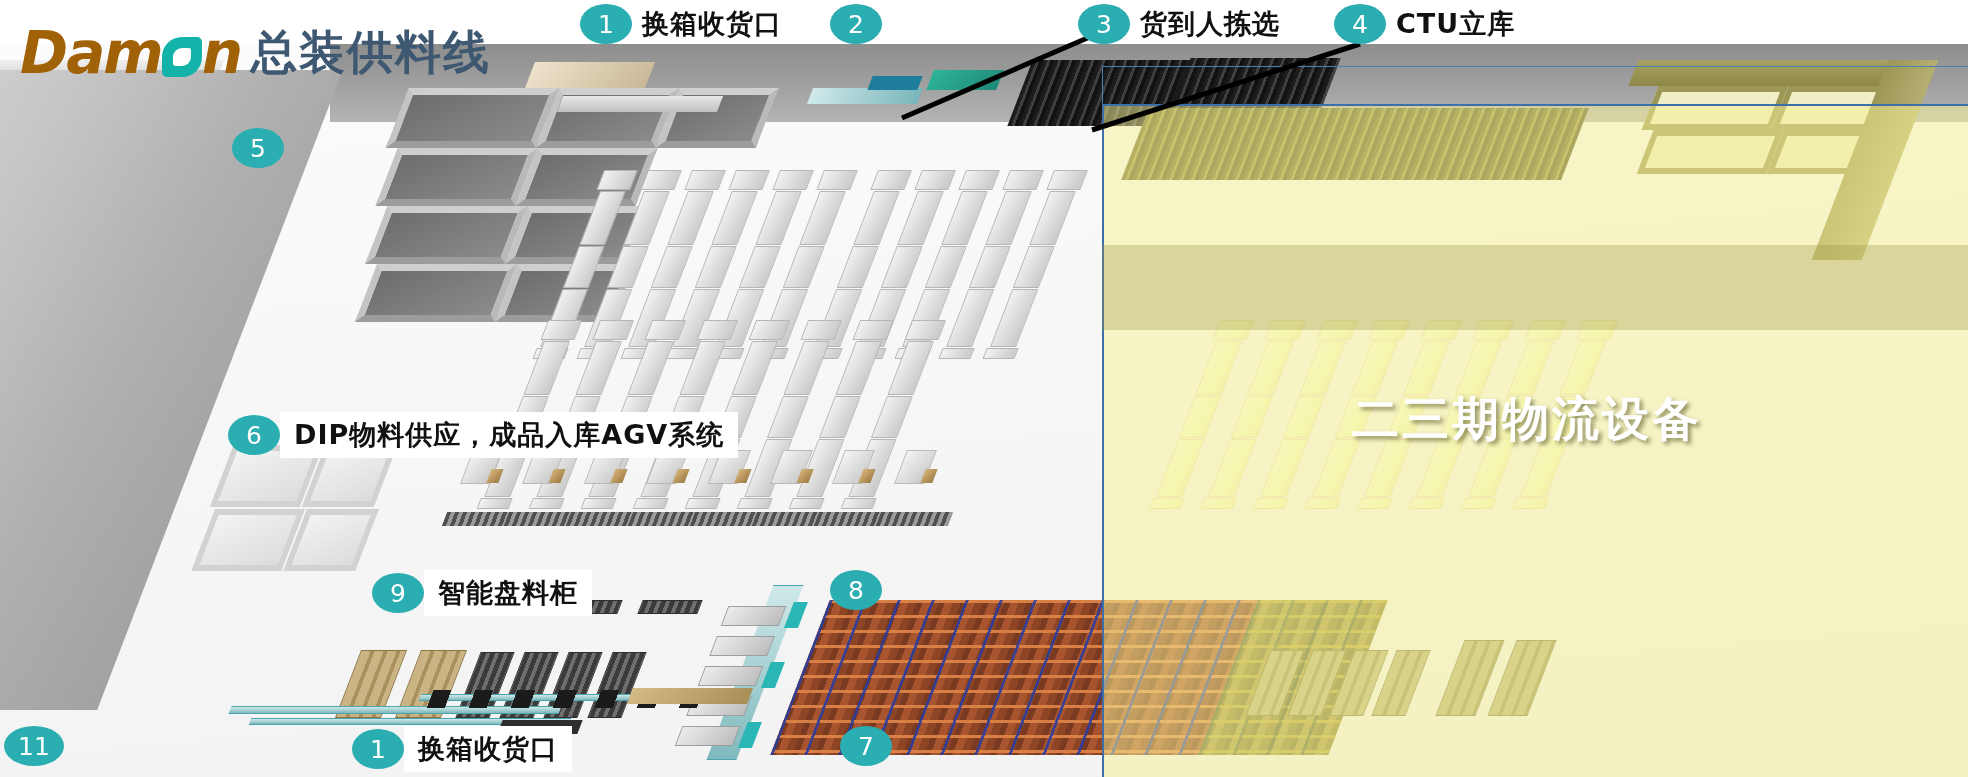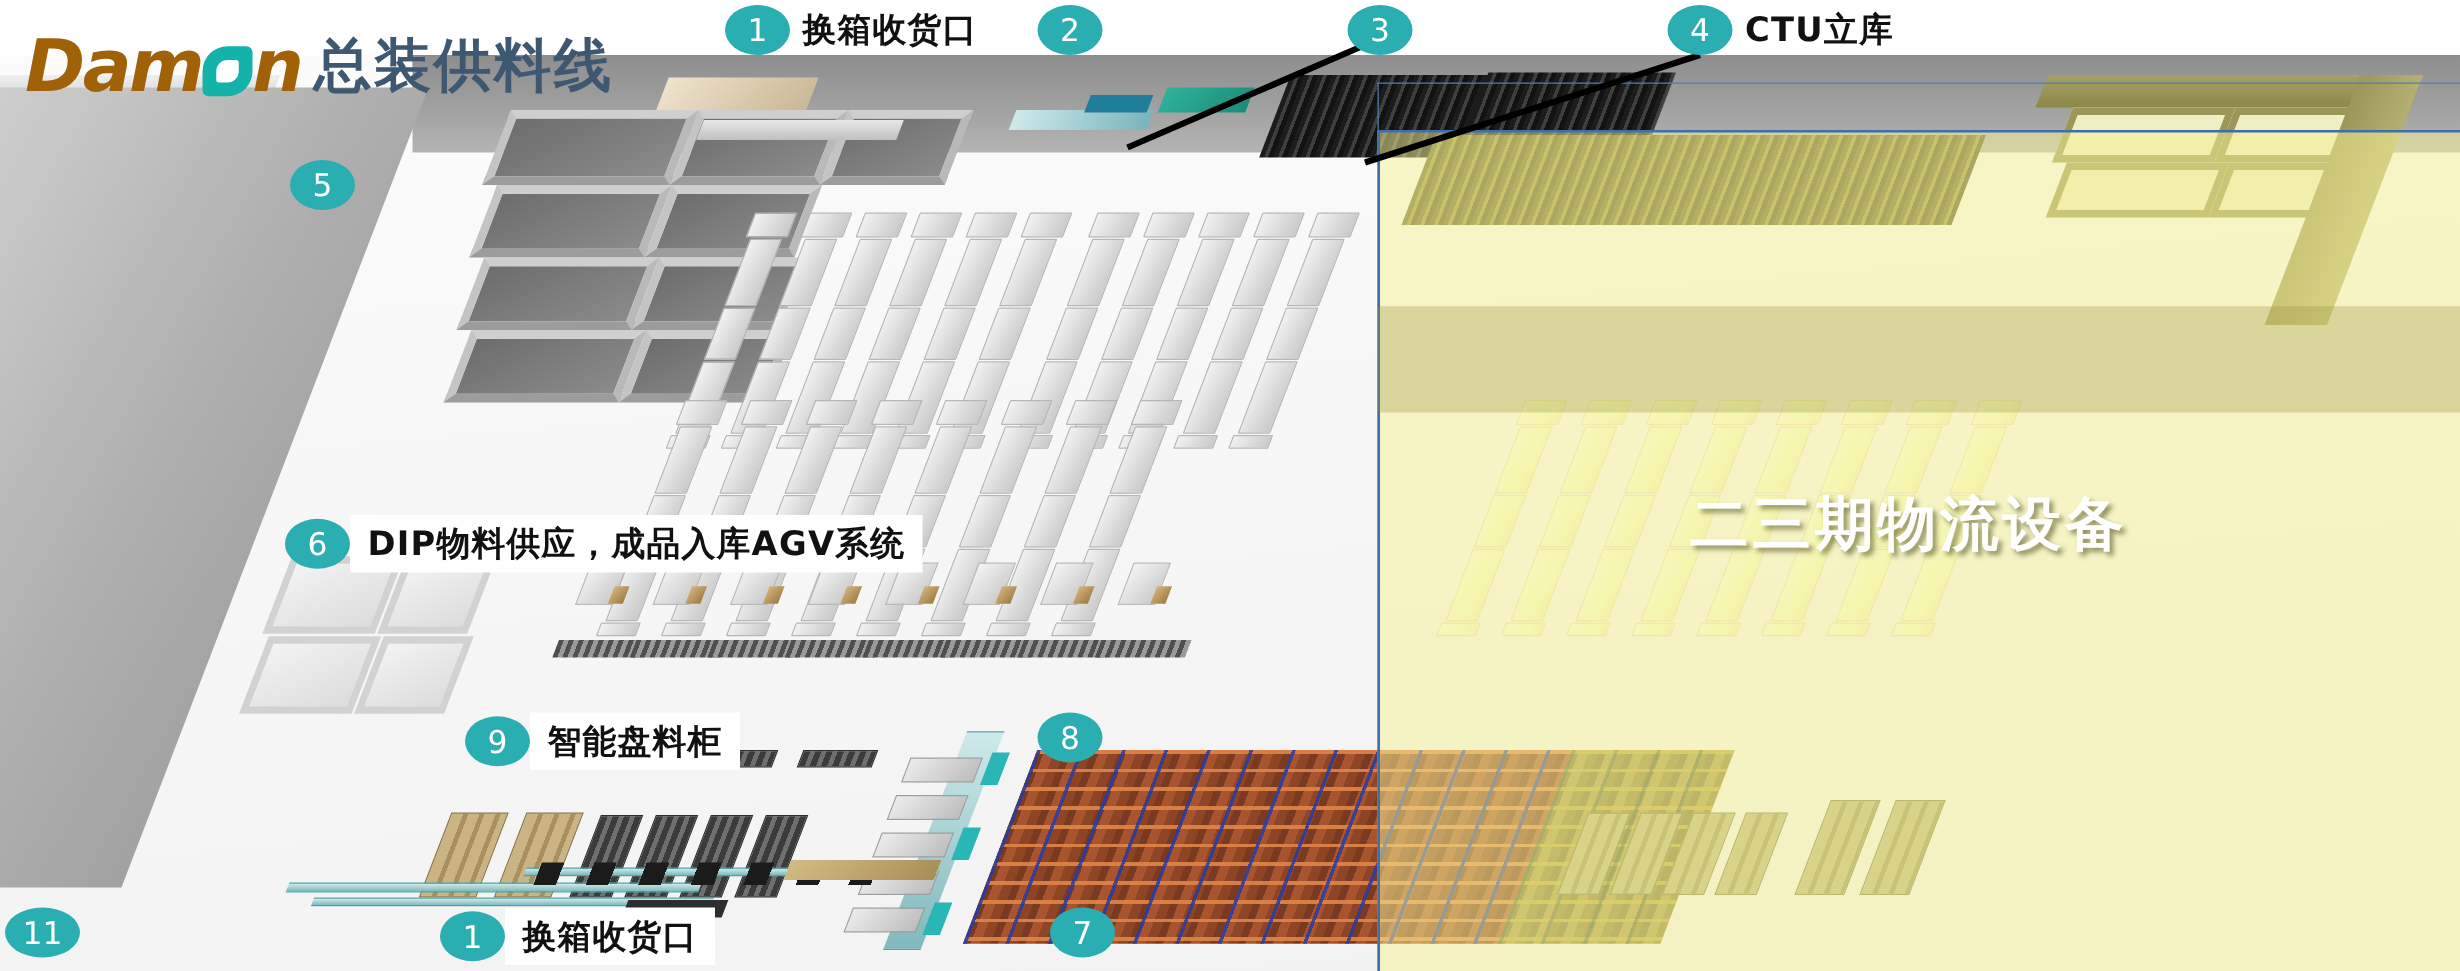--- a/index.html
+++ b/index.html
@@ -505,20 +505,21 @@
     <div class="badge">1</div>
     <div class="ctext">换箱收货口</div>
   </div>
 
   <div class="callout" style="left:830px;top:4px;">
     <div class="badge">2</div>
   </div>
 
   <div class="callout" style="left:1078px;top:4px;">
     <div class="badge">3</div>
+    <div class="ctext">货到人拣选</div>
   </div>
 
   <div class="callout" style="left:1334px;top:4px;">
     <div class="badge">4</div>
     <div class="ctext">CTU立库</div>
   </div>
 
   <div class="callout" style="left:232px;top:128px;">
     <div class="badge">5</div>
   </div>

